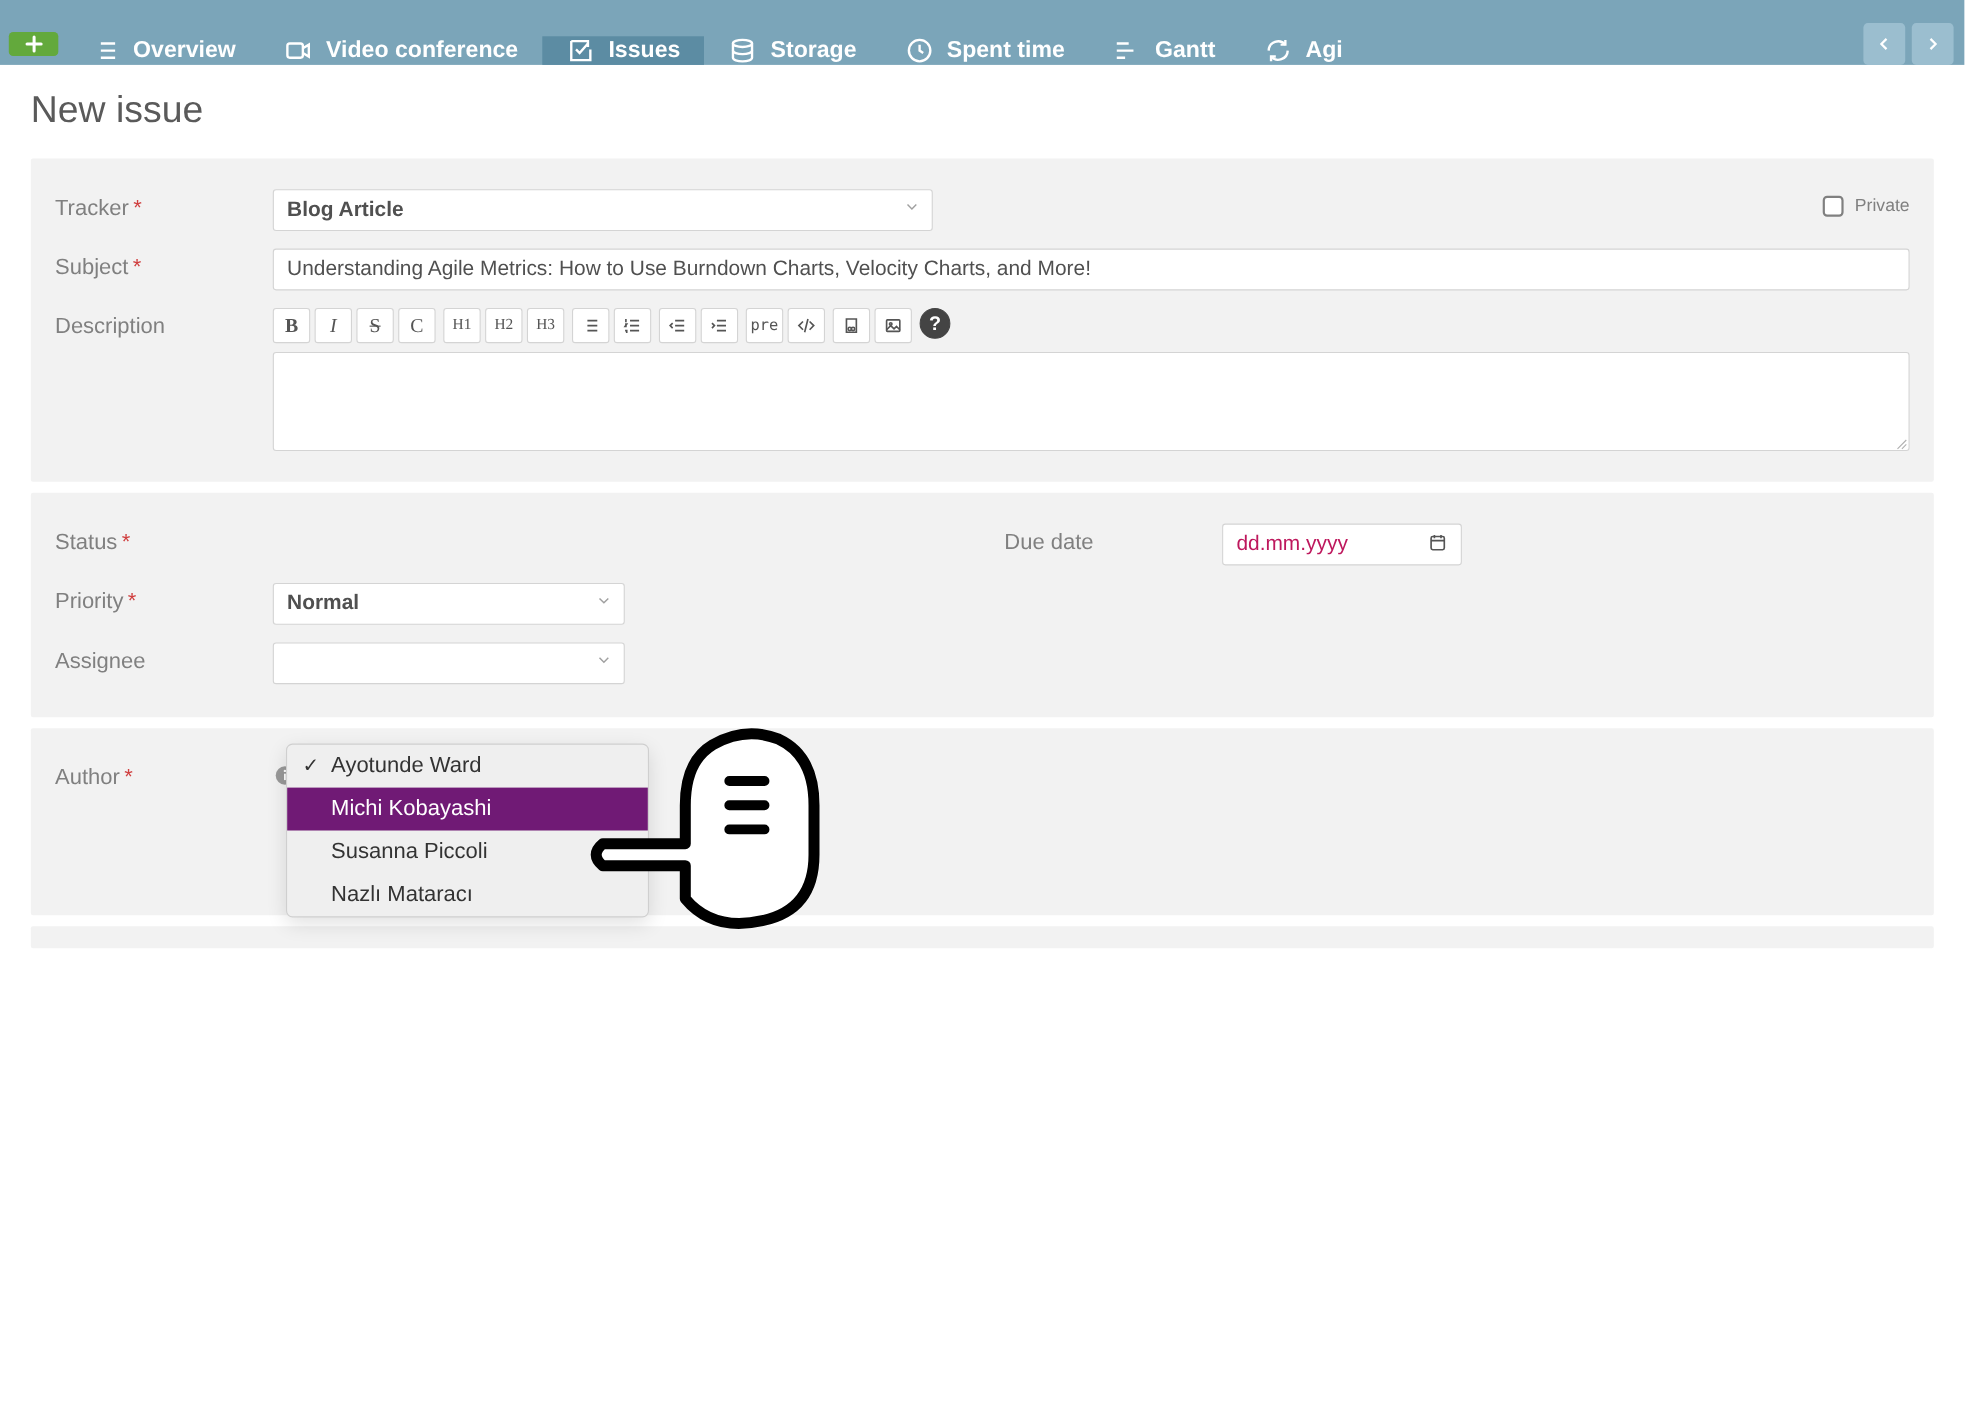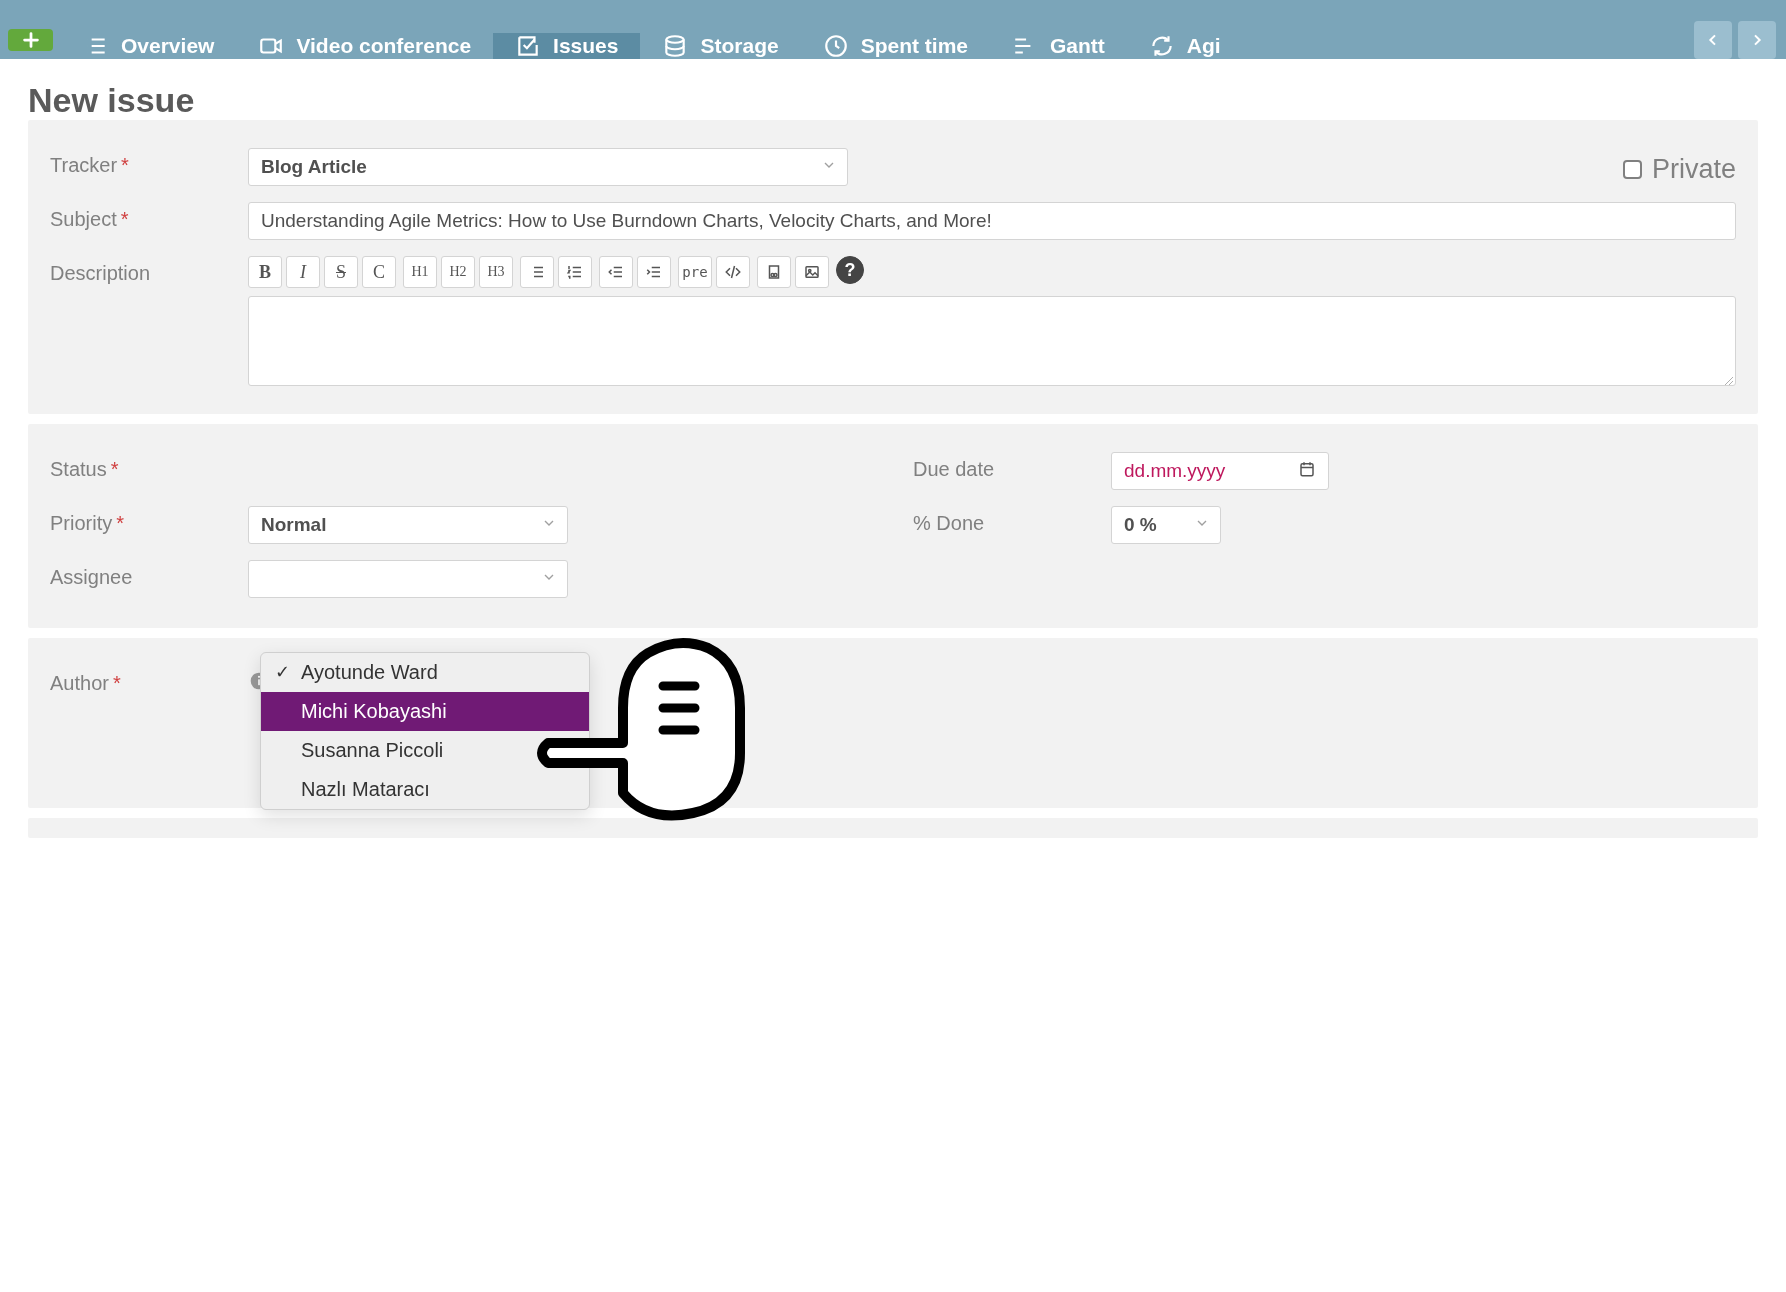--- a/index.html
+++ b/index.html
@@ -12,21 +12,21 @@
 .nav-item { display: flex; align-items: center; gap: 12px; padding: 0 22px; color: #fff; font-size: 21px; font-weight: 600; cursor: pointer; }
 .nav-item.active { background: #5c8ca3; }
 .nav-item .nav-icon { display: inline-flex; }
 .nav-item .nav-icon svg { width: 26px; height: 26px; stroke: #fff; fill: none; stroke-width: 2; }
 .nav-scroll { margin-left: auto; display: flex; gap: 6px; align-items: center; padding-right: 10px; }
 .nav-arrow { width: 38px; height: 38px; background: #9bbecf; border-radius: 4px; display: flex; align-items: center; justify-content: center; cursor: pointer; }
 .nav-arrow svg { width: 16px; height: 16px; stroke: #fff; fill: none; stroke-width: 3; }
 
 
 .page { padding: 22px 28px; }
-h1.page-title { font-size: 34px; font-weight: 700; color: #5a5a5a; }
+h1.page-title { font-size: 34px; font-weight: 400; color: #5a5a5a; margin-bottom: 24px; }
 
 
 .panel { background: #f2f2f2; border-radius: 2px; padding: 28px 22px 28px 22px; margin-bottom: 10px; }
 .row { display: flex; align-items: flex-start; margin-bottom: 14px; min-height: 40px; }
 .row:last-child{ margin-bottom:0; }
 .label { width: 198px; flex-shrink: 0; font-size: 20px; color: #808080; font-weight: 500; padding-top: 6px; }
 .req { color: #d04040; margin-left: 4px; }
 
 
 .select, .input, .textarea, .date-input {
@@ -37,21 +37,21 @@
 .select .chev { position: absolute; right: 10px; top: 50%; transform: translateY(-50%); }
 .select .chev svg { width: 16px; height: 16px; stroke: #a0a0a0; fill: none; stroke-width: 2; }
 .input { min-height: 38px; }
 .textarea { resize: both; min-height: 90px; width: 100%; }
 
 .tracker-select { width: 600px; }
 .subject-input { flex: 1; }
 
 .private-wrap { margin-left: auto; display: flex; align-items: center; gap: 10px; padding-top:6px;}
 .checkbox { width: 19px; height: 19px; border: 2px solid #808080; border-radius: 4px; background: #fff; }
-.private-label { font-size: 27px; color: #808080; }
+.private-label { font-size: 16px; color: #808080; }
 
 
 .editor-col { flex:1; }
 .toolbar { display: flex; gap: 7px; margin-bottom: 8px; flex-wrap: wrap; }
 .tgroup { display: flex; gap: 4px; }
 .tbtn { width: 34px; height: 32px; background:#fff; border:1px solid #d4d4d4; border-radius:3px; display:flex; align-items:center; justify-content:center; font-family: Georgia, serif; font-size:18px; color:#555; cursor:pointer;}
 .tbtn.small{ font-size:14px;}
 .tbtn svg{ width:18px; height:18px; stroke:#555; fill:none; stroke-width:2;}
 .tbtn.help{ background:#444; color:#fff; border-color:#444; border-radius:50%; width:28px; height:28px; font-weight:bold; font-family:sans-serif;}
 .editor-area{ position:relative; }
@@ -319,29 +319,20 @@
 
       <div class="col">
         <div class="row">
           <div class="label">Due date</div>
           <div class="date-input">
             <span>dd.mm.yyyy</span>
             <svg viewBox="0 0 24 24">
                 <rect x="4" y="5" width="16" height="16" rx="2"></rect>
                 <path d="M4 10h16M8 3v4M16 3v4"></path>
               </svg>
-          </div>
-        </div>
-        <div class="row">
-          <div class="label">% Done</div>
-          <div class="select narrow-select">
-            <span>0 %</span>
-            <span class="chev"><svg viewBox="0 0 24 24">
-                  <path d="M6 9l6 6 6-6"></path>
-                </svg></span>
           </div>
         </div>
       </div>
     </div>
   </div>
 
   <div class="panel author-panel" style="min-height:170px;">
     <div class="author-row">
       <div class="label"><span>Author</span><span class="req">*</span></div>
       <span class="info-icon">

